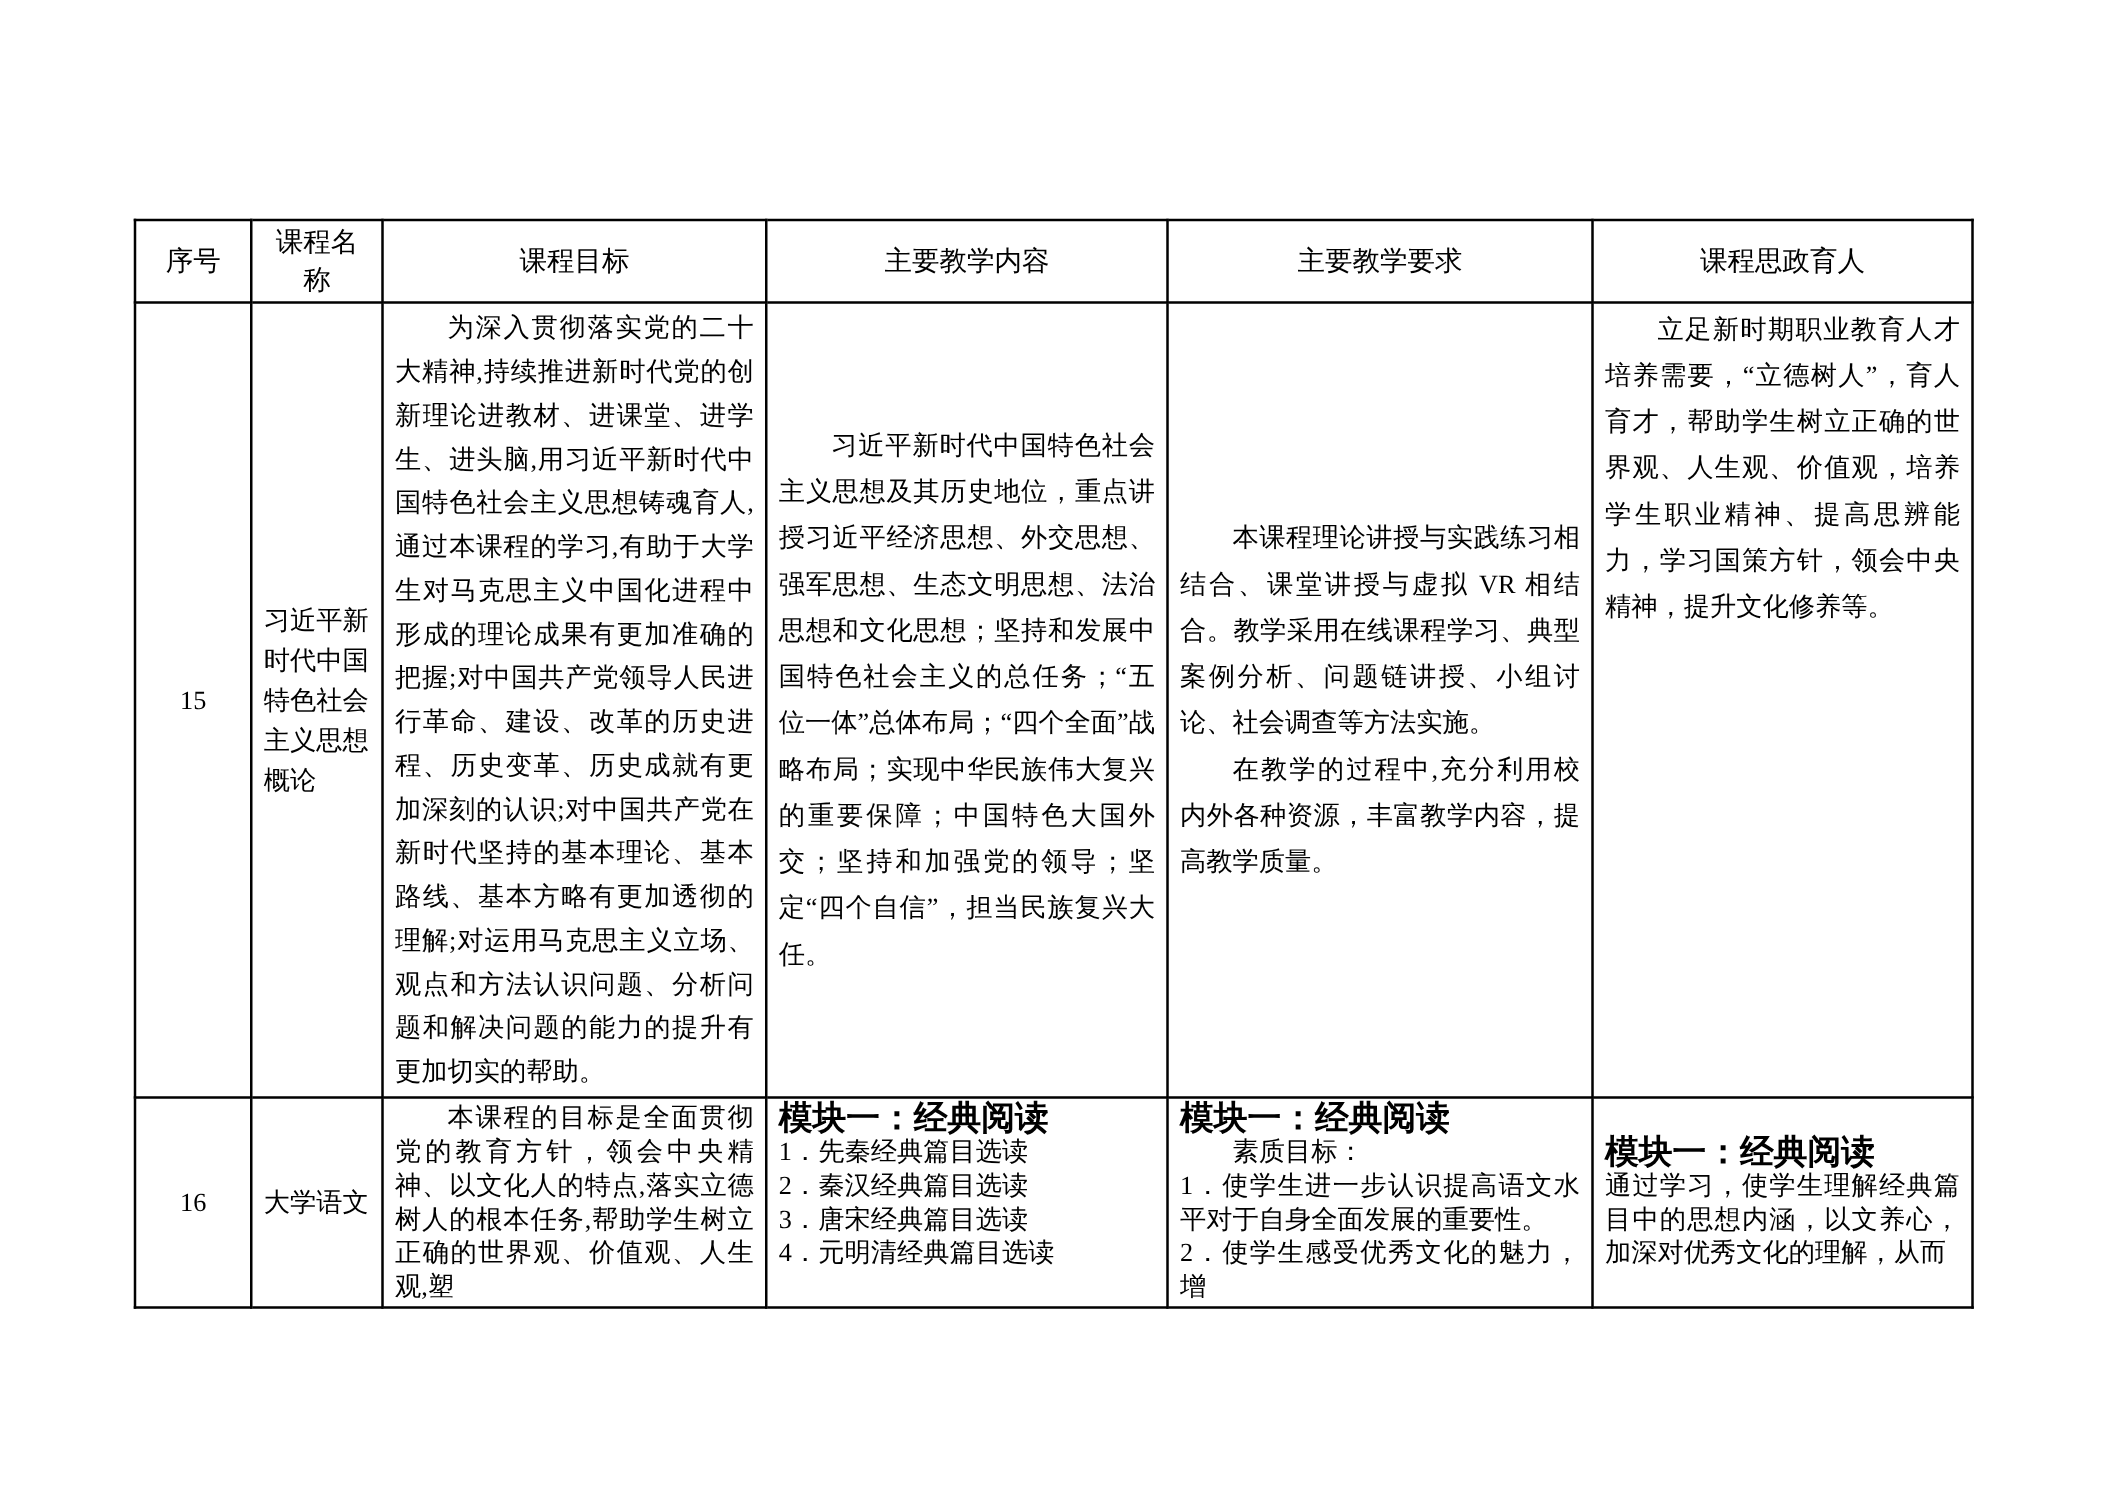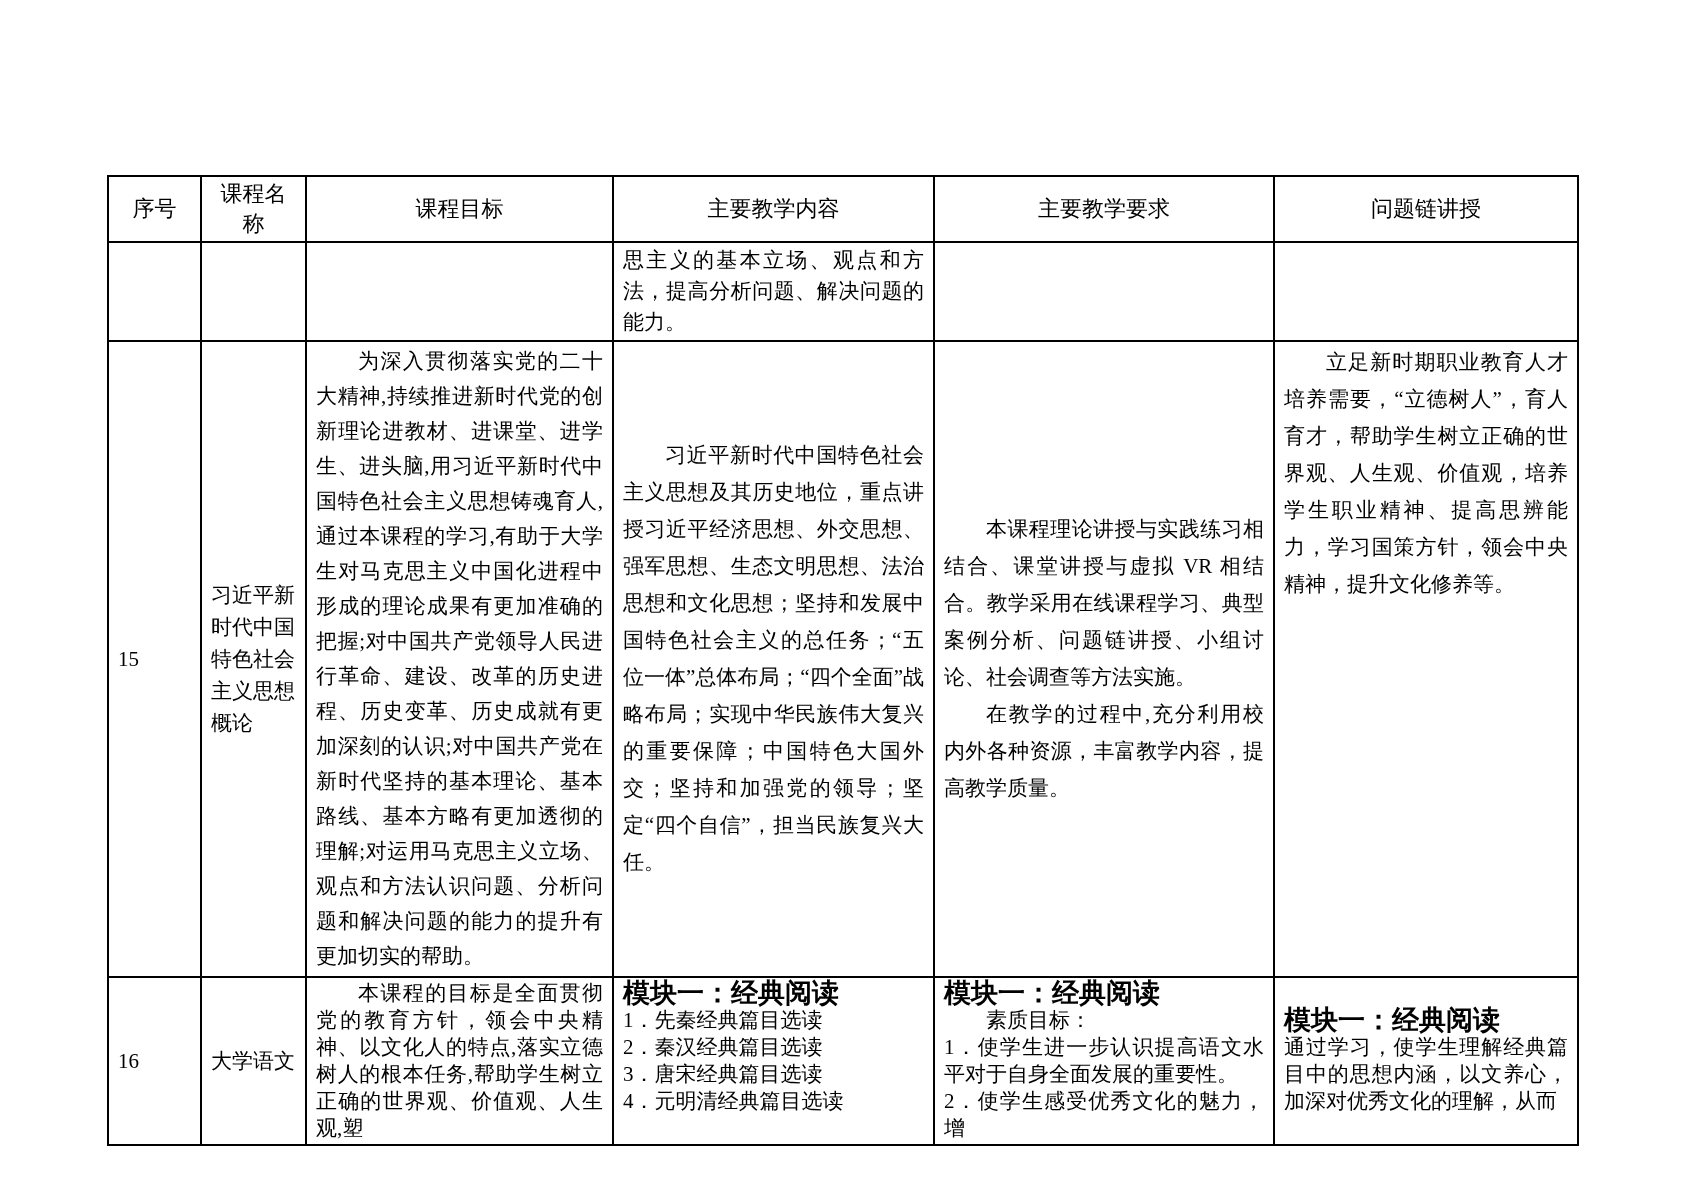--- a/index.html
+++ b/index.html
@@ -35,21 +35,21 @@
   }
   th.hdr {
     font-weight: bold;
     font-size: 22px;
     text-align: center;
     vertical-align: middle;
     padding: 4px 2px;
   }
   .v-top { vertical-align: top; }
   .v-mid { vertical-align: middle; margin-top: 12px; }
-  .c-center { }
+  .c-center { text-align: center; }
   .justify { text-align: justify; }
   p { margin: 0; }
   .indent { text-indent: 2em; }
   .lh35 { line-height: 35px; }
   .lh37 { line-height: 37px; }
   .lh31 { line-height: 31px; }
   .lh27 { line-height: 27px; }
   .name-cell {
     line-height: 32px;
     text-align: left;
@@ -87,33 +87,23 @@
       <col style="width:304px">
     </colgroup>
 
     <tbody>
         <tr style="height:38px">
       <th class="hdr">序号</th>
       <th class="hdr">课程名称</th>
       <th class="hdr">课程目标</th>
       <th class="hdr">主要教学内容</th>
       <th class="hdr">主要教学要求</th>
-      <th class="hdr">问题链讲授</th>
+      <th class="hdr">课程思政育人</th>
     </tr>
 
-    <tr style="height:64px">
-      <td class="v-top"></td>
-      <td class="v-top"></td>
-      <td class="v-top"></td>
-      <td class="v-top lh31">
-        <p class="justify">思主义的基本立场、观点和方法，提高分析问题、解决问题的能力。</p>
-      </td>
-      <td class="v-top"></td>
-      <td class="v-top"></td>
-    </tr>
 
     <tr style="height:594px">
       <td class="v-mid c-center">15</td>
       <td class="name-cell">习近平新时代中国特色社会主义思想概论</td>
       <td class="v-top lh35 pad-top">
         <p class="indent justify">为深入贯彻落实党的二十大精神,持续推进新时代党的创新理论进教材、进课堂、进学生、进头脑,用习近平新时代中国特色社会主义思想铸魂育人,通过本课程的学习,有助于大学生对马克思主义中国化进程中形成的理论成果有更加准确的把握;对中国共产党领导人民进行革命、建设、改革的历史进程、历史变革、历史成就有更加深刻的认识;对中国共产党在新时代坚持的基本理论、基本路线、基本方略有更加透彻的理解;对运用马克思主义立场、观点和方法认识问题、分析问题和解决问题的能力的提升有更加切实的帮助。</p>
       </td>
       <td class="v-mid lh37">
         <p class="indent justify">习近平新时代中国特色社会主义思想及其历史地位，重点讲授习近平经济思想、外交思想、强军思想、生态文明思想、法治思想和文化思想；坚持和发展中国特色社会主义的总任务；“五位一体”总体布局；“四个全面”战略布局；实现中华民族伟大复兴的重要保障；中国特色大国外交；坚持和加强党的领导；坚定“四个自信”，担当民族复兴大任。</p>
       </td>

